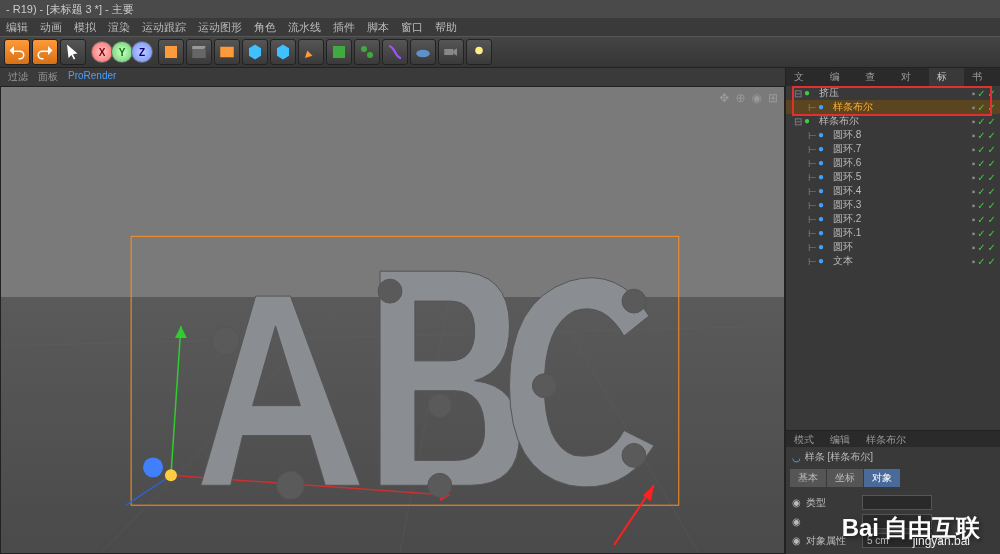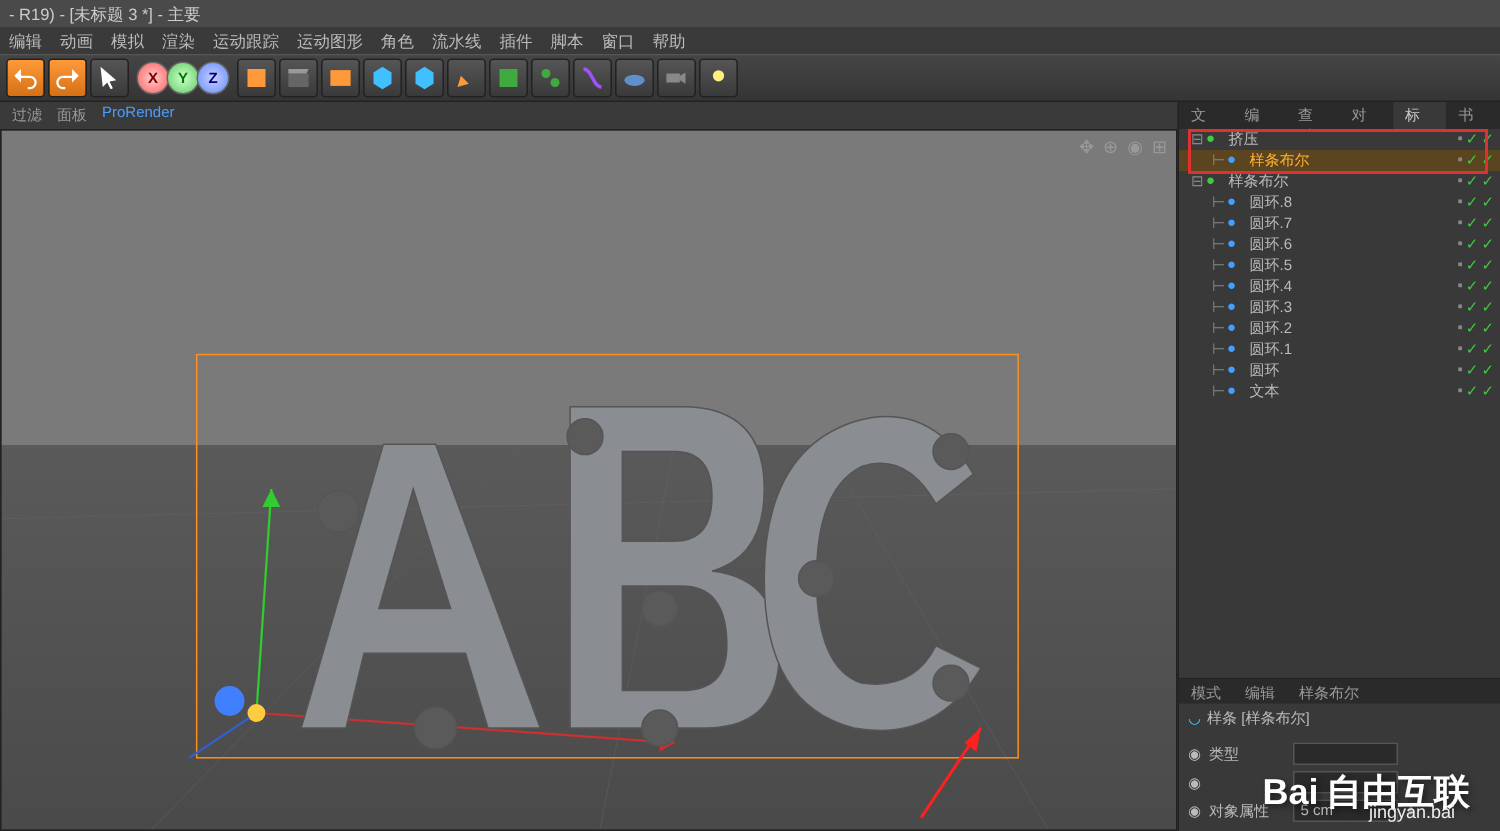--- a/index.html
+++ b/index.html
@@ -382,20 +382,25 @@
 
     <div class="attr-panel">
       <div class="attr-tabs">
         <span class="panel-tab">模式</span>
         <span class="panel-tab">编辑</span>
         <span class="panel-tab">样条布尔</span>
       </div>
       <div class="attr-header">
         <span style="color:#4ac0ff">◡</span>
         <span>样条 [样条布尔]</span>
+      </div>
+      <div class="attr-subtabs">
+        <span class="attr-subtab">基本</span>
+        <span class="attr-subtab">坐标</span>
+        <span class="attr-subtab active">对象</span>
       </div>
       <div class="attr-section">
         <div class="attr-row">
           <span style="width:8px">◉</span>
           <span style="width:50px">类型</span>
           <input class="attr-input" value="" style="">
         </div>
         <div class="attr-row">
           <span style="width:8px">◉</span>
           <span style="width:50px"></span>

